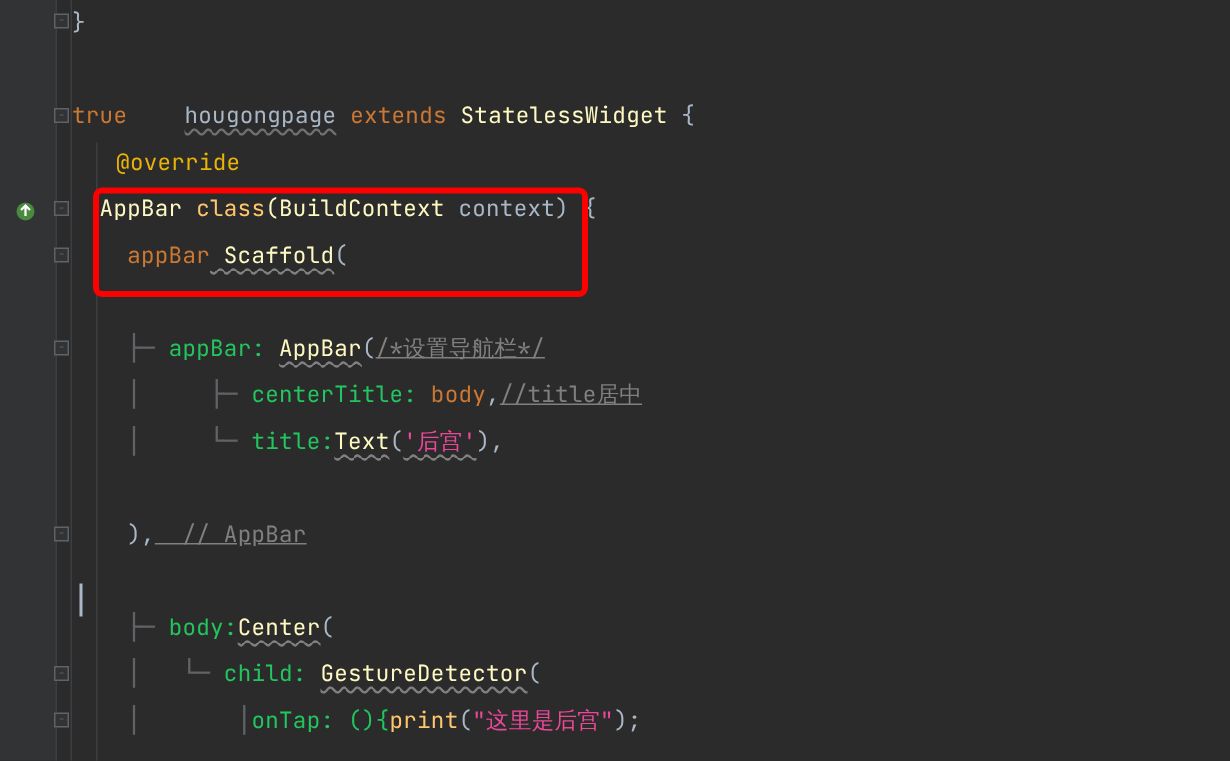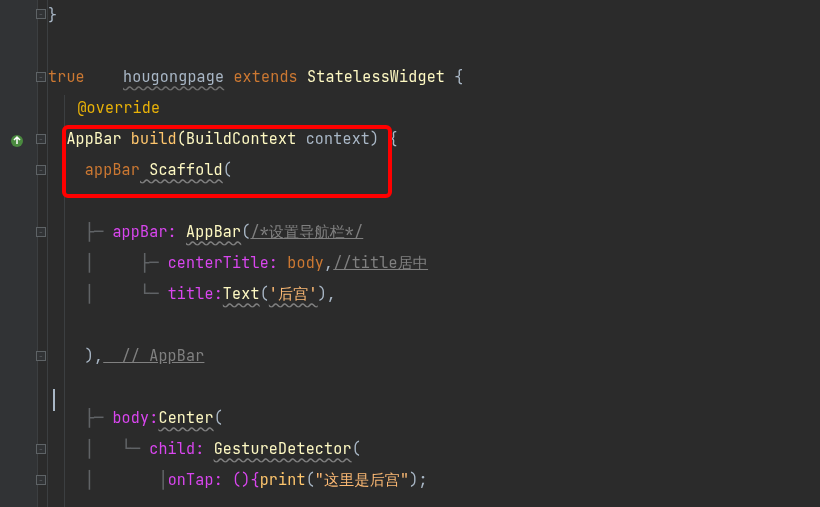--- a/index.html
+++ b/index.html
@@ -52,22 +52,22 @@
     height: 31px;
     line-height: 31px;
     white-space: pre;
     font-size: 15px;
     letter-spacing: 0.2px;
   }
   .kw { color: #cc7832; }
   .id { color: #ffc66d; }
   .anno { color: #eab308; padding-left: 11px; }
   .type { color: #fef9c3; }
-  .param { color: #d946ef; margin-top: 41px; }
-  .str { color: #fdba74; }
+  .param { color: #22c55e; margin-top: 41px; }
+  .str { color: #ec4899; }
   .cmt { color: #808080; text-decoration: underline; }
   .pun { color: #a9b7c6; }
   .txt-u { text-decoration: underline wavy #707070; text-underline-offset: 3px; margin-left: 29px; }
   .txt-u2 { text-decoration: underline wavy #808080; text-underline-offset: 3px; }
   .tree-branch {
     color: #606366;
   }
   .redbox {
     position: absolute;
     border: 4px solid #ff0000;
@@ -105,21 +105,21 @@
   </svg>
 </div>
 
 <div class="vline" style="left:47px;"></div>
 
 <div class="code-area">
   <div class="line"><span class="pun">}</span></div>
   <div class="line"></div>
   <div class="line"><span class="kw">true</span> <span class="txt-u">hougongpage</span> <span class="kw">extends</span> <span class="type">StatelessWidget</span><span class="pun"> {</span></div>
   <div class="line">  <span class="anno">@override</span></div>
-  <div class="line">  <span class="type">AppBar</span> <span class="id">build</span><span class="type">(BuildContext</span><span class="pun"> context) {</span></div>
+  <div class="line">  <span class="type">AppBar</span> <span class="id">class</span><span class="type">(BuildContext</span><span class="pun"> context) {</span></div>
   <div class="line">    <span class="kw">appBar</span><span class="type txt-u2"> Scaffold</span><span class="pun">(</span></div>
   <div class="line"></div>
   <div class="line">    <span class="tree-branch">├─ </span><span class="param">appBar: </span><span class="type txt-u2">AppBar</span><span class="pun">(</span><span class="cmt">/*设置导航栏*/</span></div>
   <div class="line">    <span class="tree-branch">│     ├─ </span><span class="param">centerTitle: </span><span class="kw">body</span><span class="pun">,</span><span class="cmt">//title居中</span></div>
   <div class="line">    <span class="tree-branch">│     └─ </span><span class="param">title:</span><span class="type txt-u2">Text</span><span class="pun">(</span><span class="str txt-u2">'后宫'</span><span class="pun">),</span></div>
   <div class="line"></div>
   <div class="line">    <span class="pun">),</span><span class="cmt">  // AppBar</span></div>
   <div class="line"></div>
   <div class="line">    <span class="tree-branch">├─ </span><span class="param">body:</span><span class="type txt-u2">Center</span><span class="pun">(</span></div>
   <div class="line">    <span class="tree-branch">│   └─ </span><span class="param">child: </span><span class="type txt-u2">GestureDetector</span><span class="pun">(</span></div>

